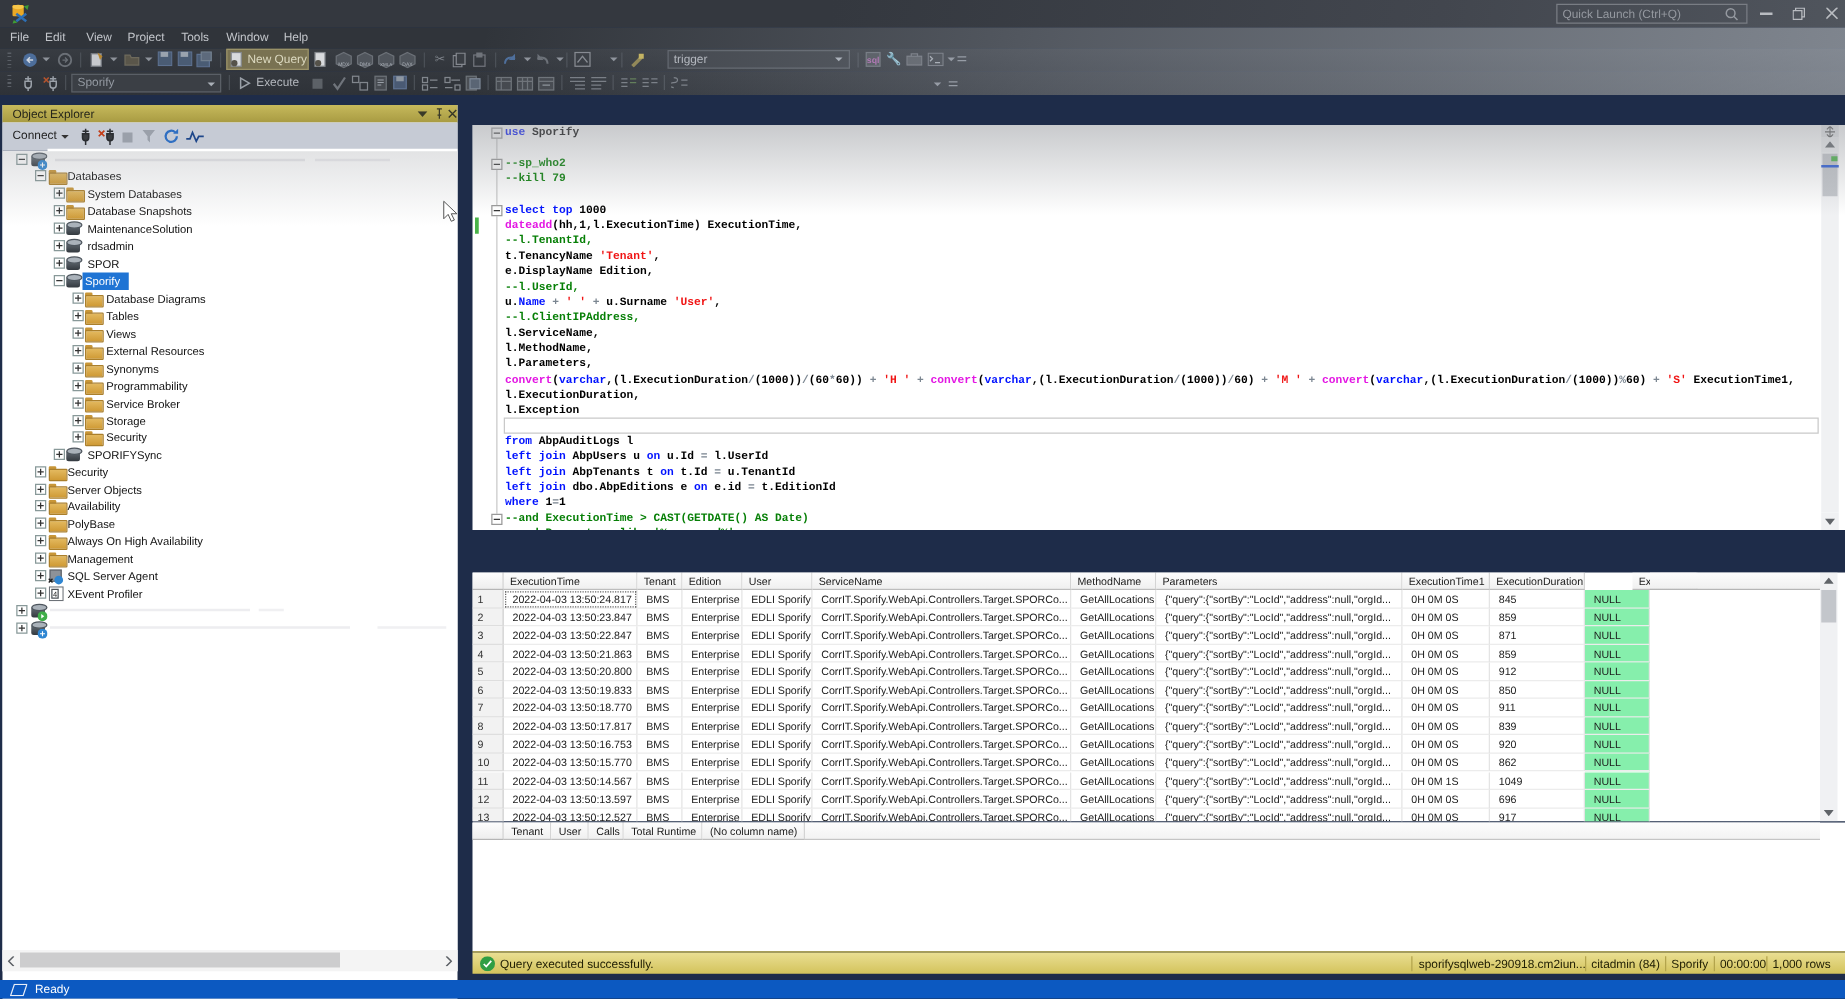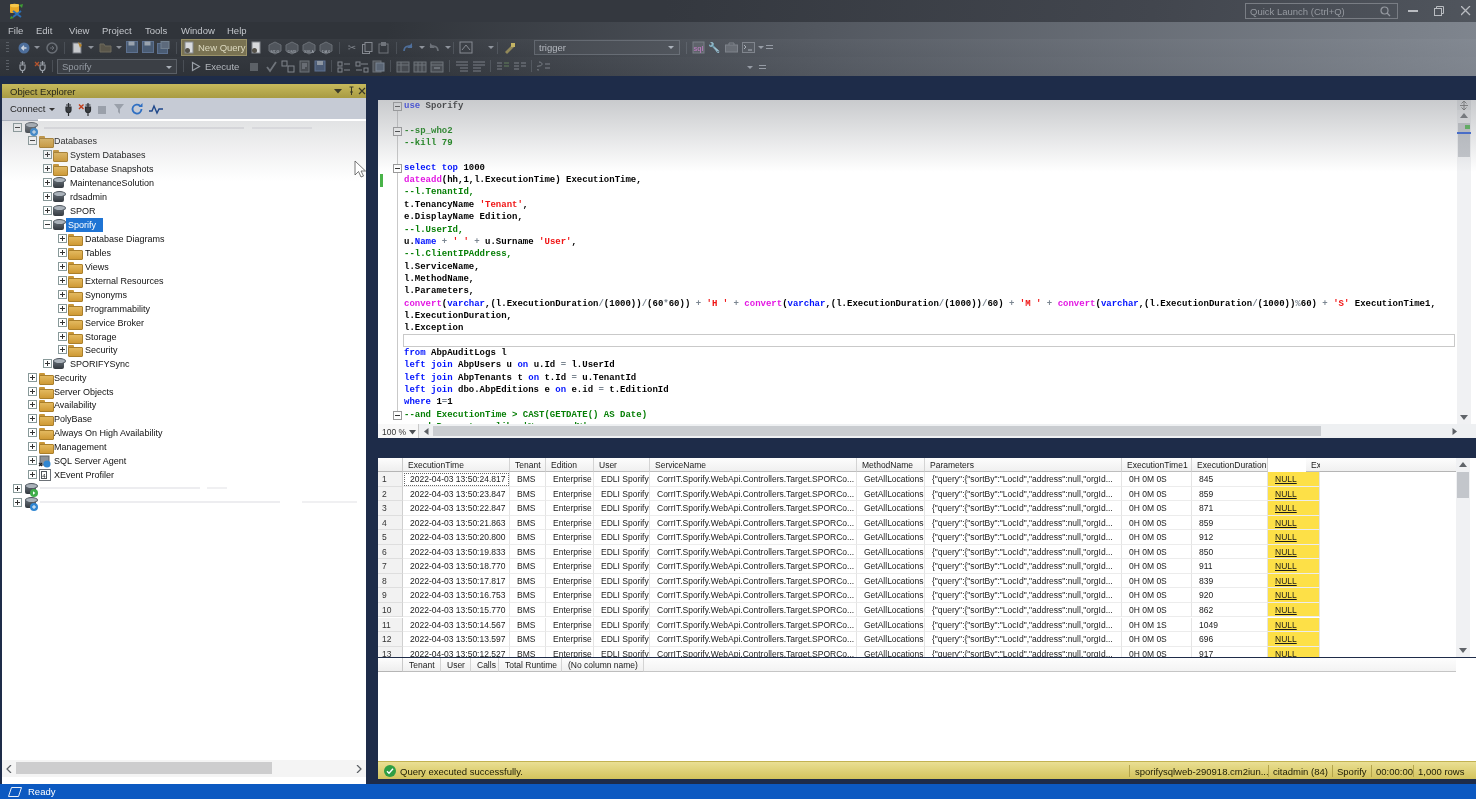--- a/index.html
+++ b/index.html
@@ -47,21 +47,21 @@
 
 #ehscroll{left:378px;top:424px;width:1098px;height:14px;background:#eef0f2;font-size:8.5px;color:#333;}
 
 #rtabs{left:378px;top:438px;width:1098px;height:20px;background:#f0f0f2;}
 #grid1{left:378px;top:458px;width:1098px;height:199px;background:#fff;overflow:hidden;font-size:8.5px;color:#1a1a1a;}
 #grid2{left:378px;top:658px;width:1098px;height:103px;background:#fff;font-size:8.5px;color:#1a1a1a;}
 .gh{position:absolute;top:0;height:14px;line-height:14px;padding-left:5px;background:linear-gradient(#fdfdfd,#f0f0f0);border-right:1px solid #d4d4d4;border-bottom:1px solid #bdbdbd;white-space:nowrap;overflow:hidden;}
 .gr{position:absolute;height:15px;line-height:15px;white-space:nowrap;}
 .cell{position:absolute;top:0;height:15px;padding-left:7px;border-right:1px solid #e4e4e4;border-bottom:1px solid #ececec;overflow:hidden;}
 .rn{position:absolute;left:0;top:0;width:25px;height:15px;background:#f2f2f2;border-right:1px solid #cfcfcf;border-bottom:1px solid #dedede;padding-left:4px;color:#333;}
-.ycell{background:#fde047;text-decoration:underline;}
+.ycell{background:#86efac;}
 
 #ybar{left:378px;top:761px;width:1098px;height:18px;background:linear-gradient(#eadf93,#d3c35c);border-top:1px solid #c2b252;color:#232105;font-size:9.5px;}
 #bluebar{left:0;top:784px;width:1476px;height:15px;background:#0c59c1;color:#fff;font-size:9.5px;}
 .ysep{position:absolute;top:3px;width:1px;height:12px;background:#b3a44c;}
 #chromeoverlay{left:0;top:22px;width:1476px;height:54px;background:linear-gradient(102deg,rgba(183,191,205,0) 26%,rgba(183,191,205,.28) 58%,rgba(196,204,216,.46) 88%,rgba(200,208,220,.52) 100%);pointer-events:none;z-index:50;}
 </style></head>
 <body>
 <div id="stage">
 <div class="abs" id="titlebar">
 <span class="abs" id="qlbox">Quick Launch (Ctrl+Q)</span>
@@ -561,34 +561,20 @@
 <span class="abs" style="left:0;top:22px;width:14px;height:288px;background:#f0f1f3"></span>
 <span class="abs" style="left:1px;top:23px;width:12px;height:34px;background:#c3c6cb"></span>
 <span class="abs" style="left:8px;top:25px;width:5px;height:4px;background:#49b349"></span>
 <span class="abs" style="left:0;top:32px;width:14px;height:2px;background:#2a5bd7"></span>
 <span class="abs" style="left:0;top:310px;width:14px;height:14px;background:#f0f1f3"></span>
 <svg class="abs" style="left:3px;top:314px" width="8" height="6">
         <path d="M4 6L0 1h8z" fill="#606469"></path>
       </svg>
 </div>
 <div class="abs" id="editoroverlay"></div>
-<div class="abs" id="ehscroll">
-<span class="abs" style="left:0;top:0;width:41px;height:14px;background:#f8f8f8;border-right:1px solid #c9c9c9"></span>
-<span class="abs" style="left:4px;top:3px">100 %</span>
-<svg class="abs" style="left:31px;top:6px" width="7" height="5">
-        <path d="M0 0h7L3.5 4.5z" fill="#4e5256"></path>
-      </svg>
-<svg class="abs" style="left:45px;top:4px" width="7" height="7">
-        <path d="M5.5 0L1 3.5l4.5 3.5z" fill="#5b5f64"></path>
-      </svg>
-<span class="abs" style="left:55px;top:2px;width:888px;height:10px;background:#c9ccd0"></span>
-<svg class="abs" style="left:1073px;top:4px" width="7" height="7">
-        <path d="M1.5 0L6 3.5 1.5 7z" fill="#5b5f64"></path>
-      </svg>
-</div>
 <div class="abs" id="grid1">
 <div class="abs" style="left:0;top:0;width:25px;height:14px;background:linear-gradient(#fdfdfd,#eee);border-right:1px solid #c9c9c9;border-bottom:1px solid #b5b5b5"></div>
 <div class="gh" style="left:25px;width:107px">ExecutionTime</div>
 <div class="gh" style="left:132px;width:36px">Tenant</div>
 <div class="gh" style="left:168px;width:48px">Edition</div>
 <div class="gh" style="left:216px;width:56px">User</div>
 <div class="gh" style="left:272px;width:207px">ServiceName</div>
 <div class="gh" style="left:479px;width:68px">MethodName</div>
 <div class="gh" style="left:547px;width:197px">Parameters</div>
 <div class="gh" style="left:744px;width:70px">ExecutionTime1</div>

